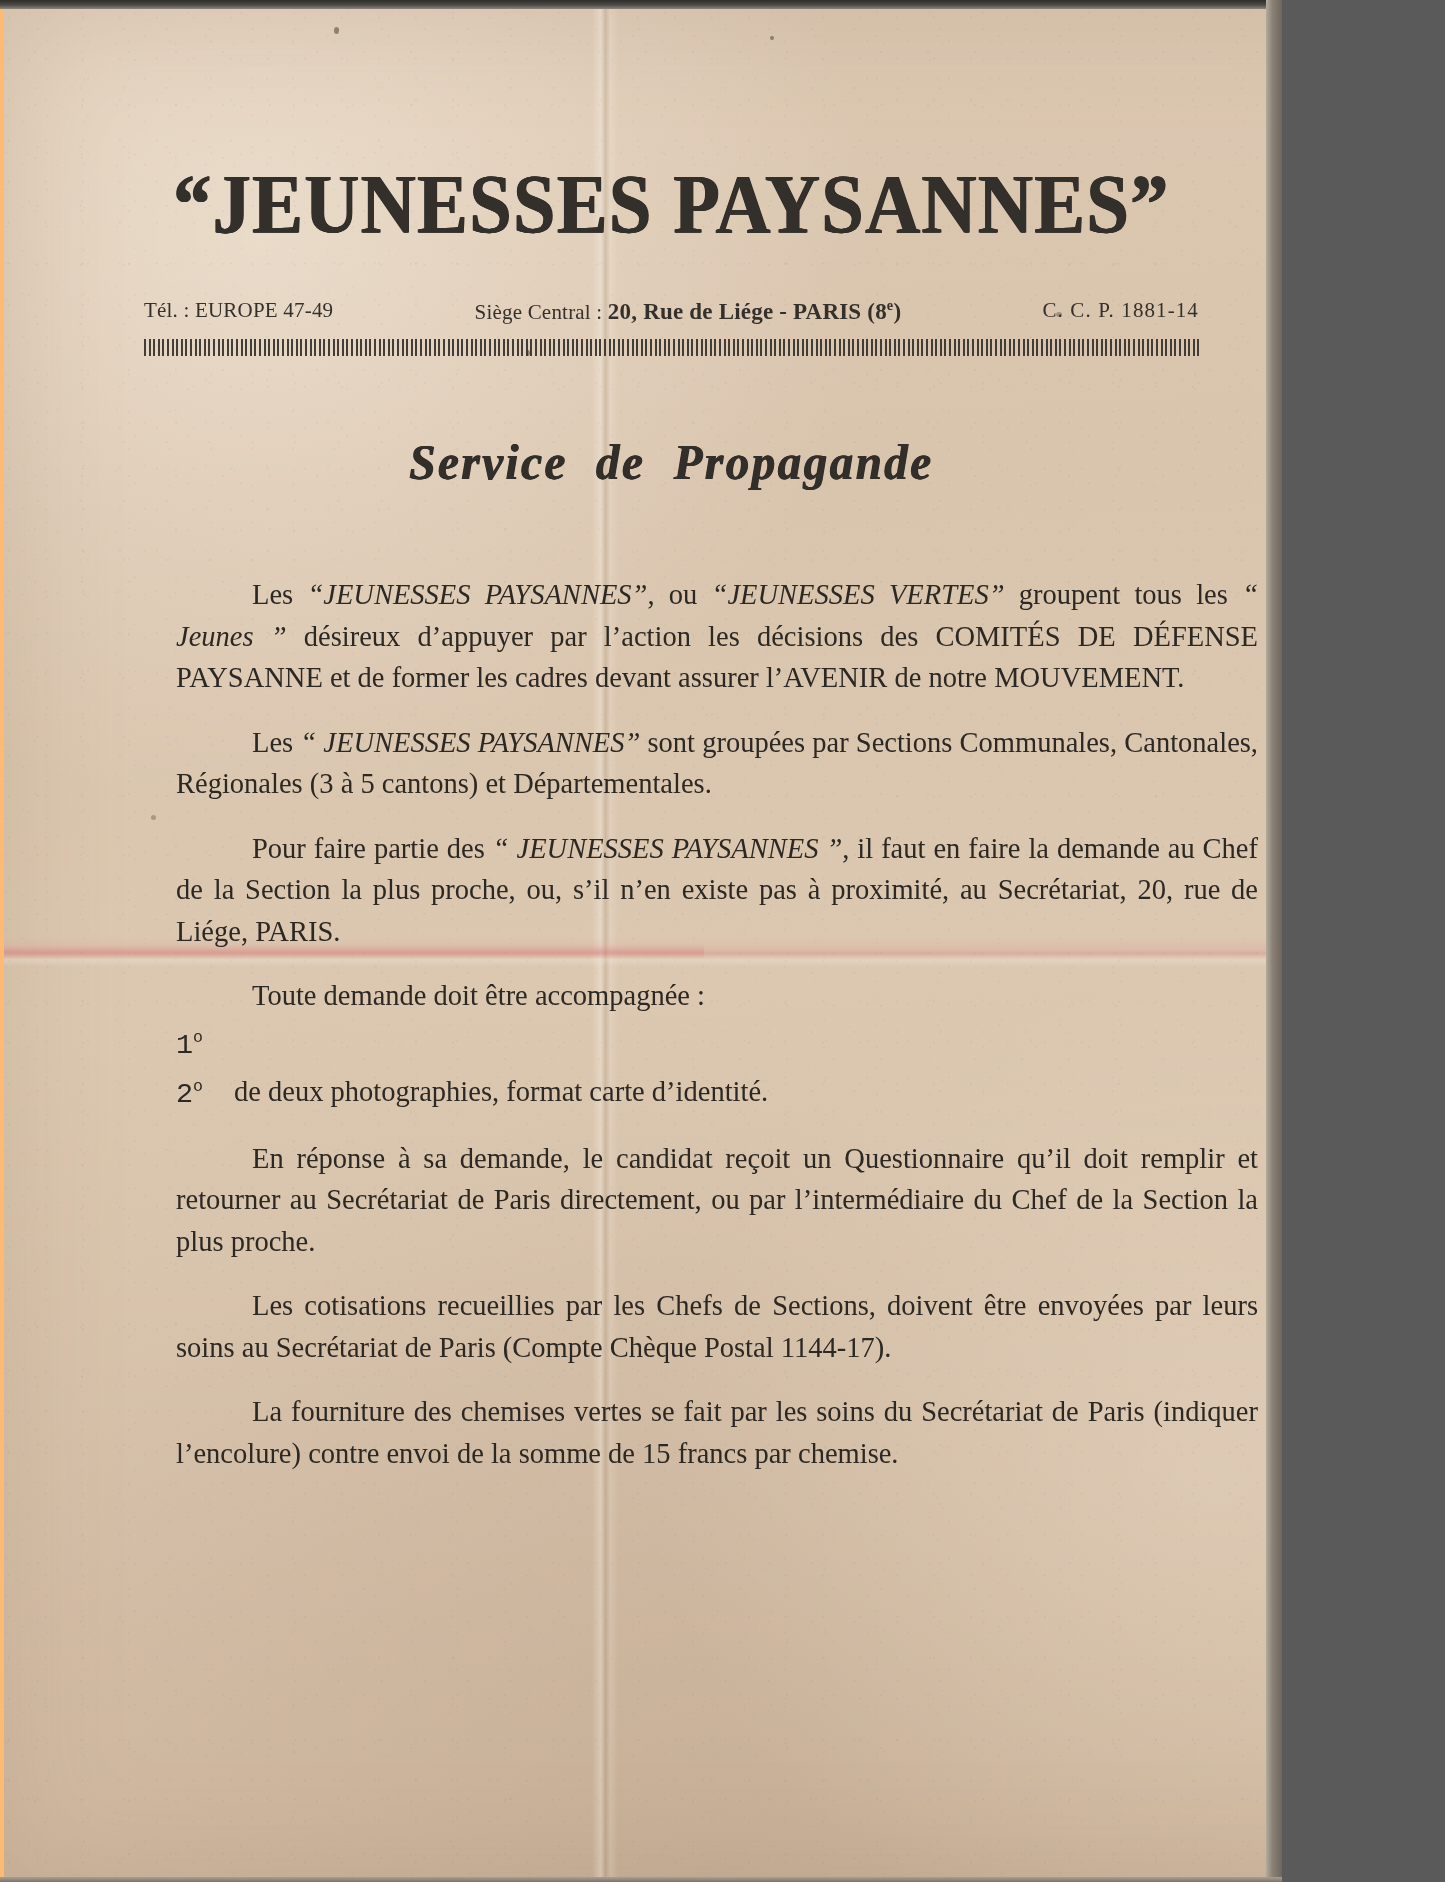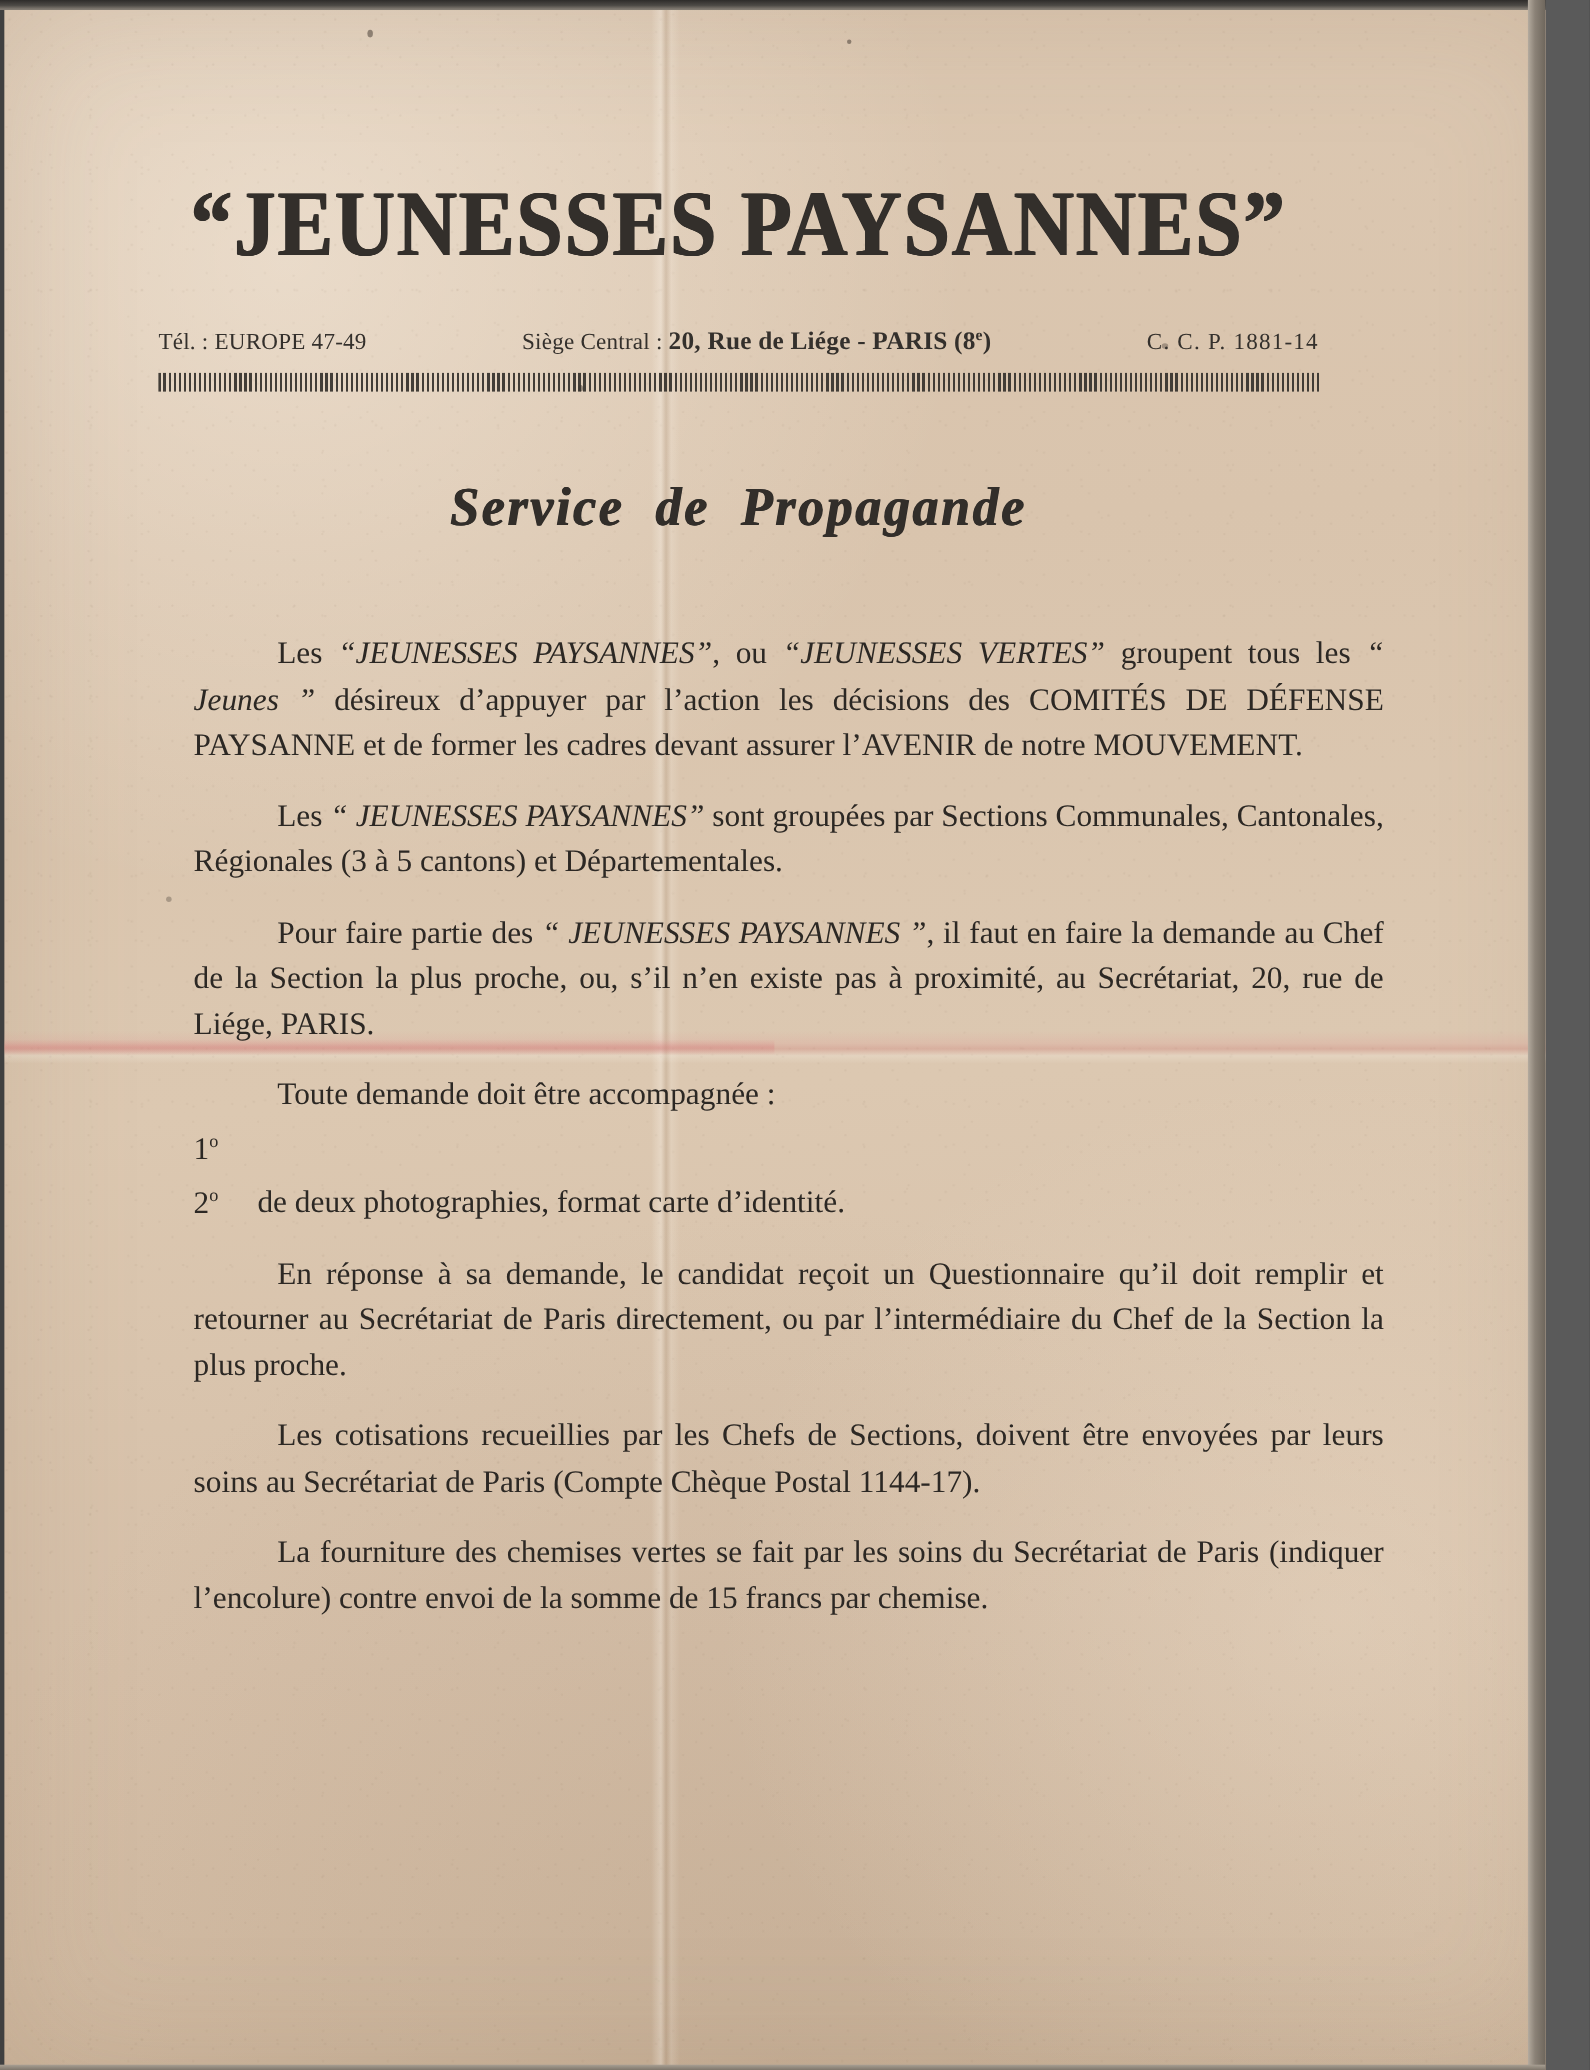--- a/index.html
+++ b/index.html
@@ -4,24 +4,24 @@
 <title>Jeunesses Paysannes — Service de Propagande</title>
 <style>
   html, body {
     margin: 0;
     padding: 0;
     background: #5a5a5a;
   }
 
   .scan {
     position: relative;
-    width: 1405px;
+    width: 1282px;
     height: 1882px;
     overflow: hidden;
-    background: #404040;
+    background: #fdba74;
     font-family: "Liberation Serif", "DejaVu Serif", serif;
   }
 
   
   .paper {
     position: absolute;
     left: 4px;
     top: 9px;
     width: 1425px;
     height: 1873px;
@@ -213,20 +213,21 @@
   .num-list li {
     display: flex;
     align-items: baseline;
     margin: 0;
     line-height: 41.5px;
   }
   .num-marker {
     flex: 0 0 auto;
     width: 58px;
     white-space: nowrap;
+    font-family: Liberation Mono, monospace;
   }
   .num-marker sup { font-size: 0.58em; }
   .num-text { flex: 1 1 auto; }
 
   
   .speck {
     position: absolute;
     border-radius: 50%;
     background: #4a4239;
     opacity: 0.55;

